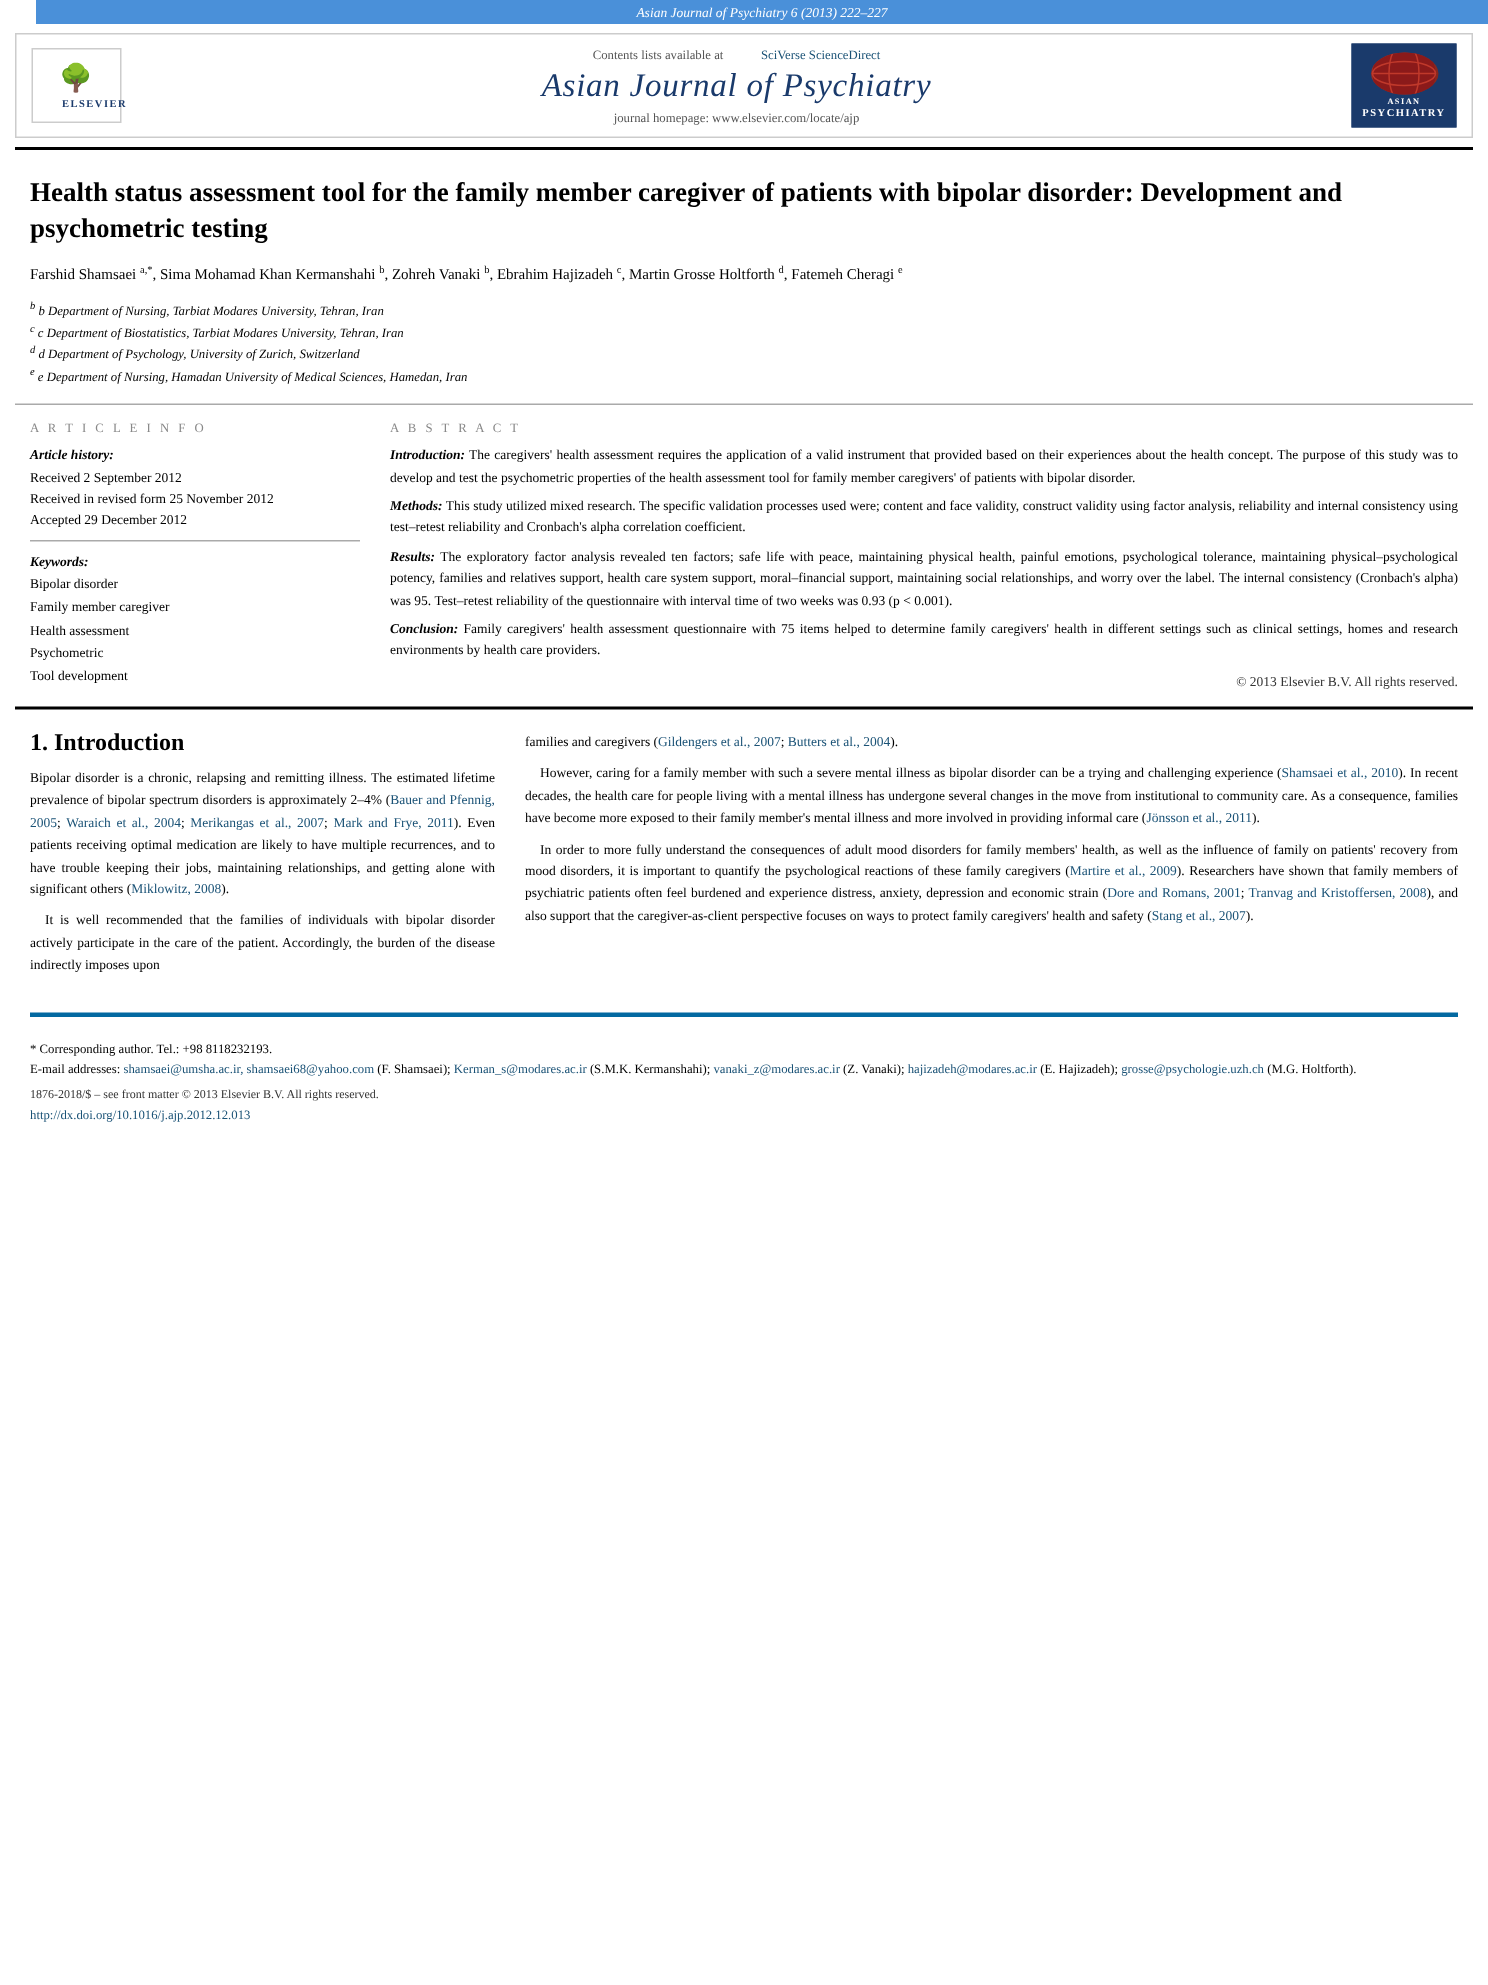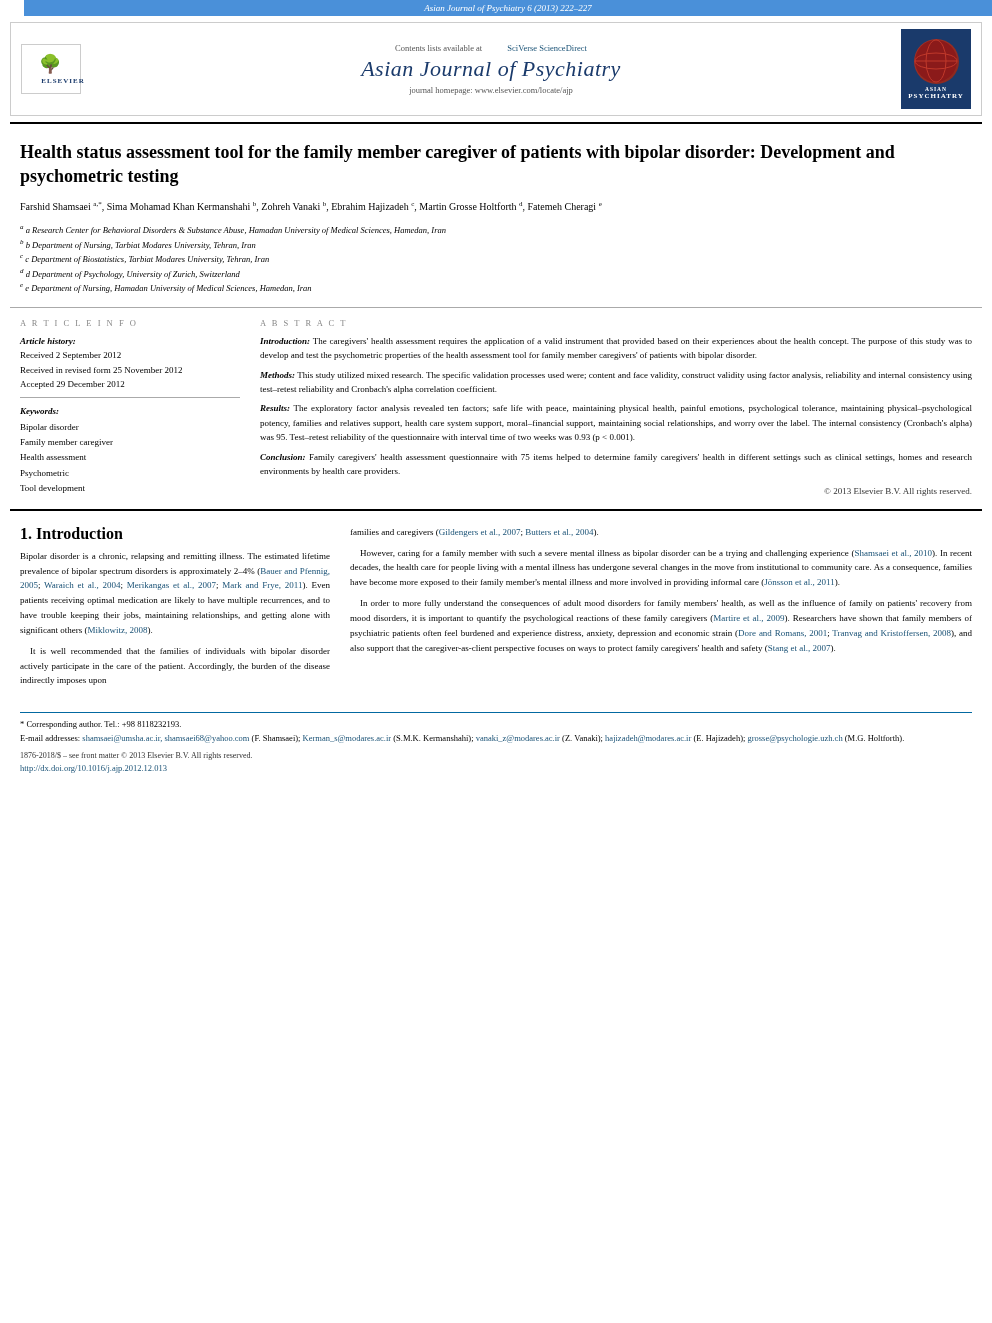--- a/index.html
+++ b/index.html
@@ -67,21 +67,21 @@
       font-weight: normal;
       letter-spacing: 0.5px;
     }
     .journal-url {
       font-size: 8.5px;
       color: #555;
       margin-top: 3px;
     }
     .header-right {
       width: 70px;
-      height: 80px;
+      height: 56px;
       border: 2px solid #1a3a6b;
       display: flex;
       align-items: center;
       justify-content: center;
       flex-direction: column;
       background: #1a3a6b;
       color: white;
       font-size: 7px;
       font-weight: bold;
       text-align: center;
@@ -217,23 +217,23 @@
       color: #1a5276;
     }
     .body-text p {
       margin-bottom: 6px;
       text-indent: 10px;
     }
     .body-text p:first-child {
       text-indent: 0;
     }
     .footnote-section {
-      border-top: 1px solid #0369a1;
+      border-top: 3px solid #0369a1;
       margin: 8px 20px 0 20px;
-      padding-top: 5px;
+      padding-top: 15px;
       font-size: 8.5px;
       line-height: 1.6;
     }
     .footnote-section .fn-link {
       color: #1a5276;
     }
     .issn-line {
       font-size: 8px;
       color: #333;
       margin-top: 4px;
@@ -293,21 +293,20 @@
 </div>
 
 <hr class="divider-line">
 
 <div class="paper-title-section">
   <div class="paper-title">Health status assessment tool for the family member caregiver of patients with bipolar disorder: Development and psychometric testing</div>
   <div class="authors-line">
     Farshid Shamsaei <sup>a,*</sup>, Sima Mohamad Khan Kermanshahi <sup>b</sup>, Zohreh Vanaki <sup>b</sup>, Ebrahim Hajizadeh <sup>c</sup>, Martin Grosse Holtforth <sup>d</sup>, Fatemeh Cheragi <sup>e</sup>
   </div>
   <div class="affiliations">
-    <div><sup>a</sup> <span>a Research Center for Behavioral Disorders &amp; Substance Abuse, Hamadan University of Medical Sciences, Hamedan, Iran</span></div>
     <div><sup>b</sup> <span>b Department of Nursing, Tarbiat Modares University, Tehran, Iran</span></div>
     <div><sup>c</sup> <span>c Department of Biostatistics, Tarbiat Modares University, Tehran, Iran</span></div>
     <div><sup>d</sup> <span>d Department of Psychology, University of Zurich, Switzerland</span></div>
     <div><sup>e</sup> <span>e Department of Nursing, Hamadan University of Medical Sciences, Hamedan, Iran</span></div>
   </div>
 </div>
 
 <hr class="divider-thin">
 
 <div class="two-col-section">

